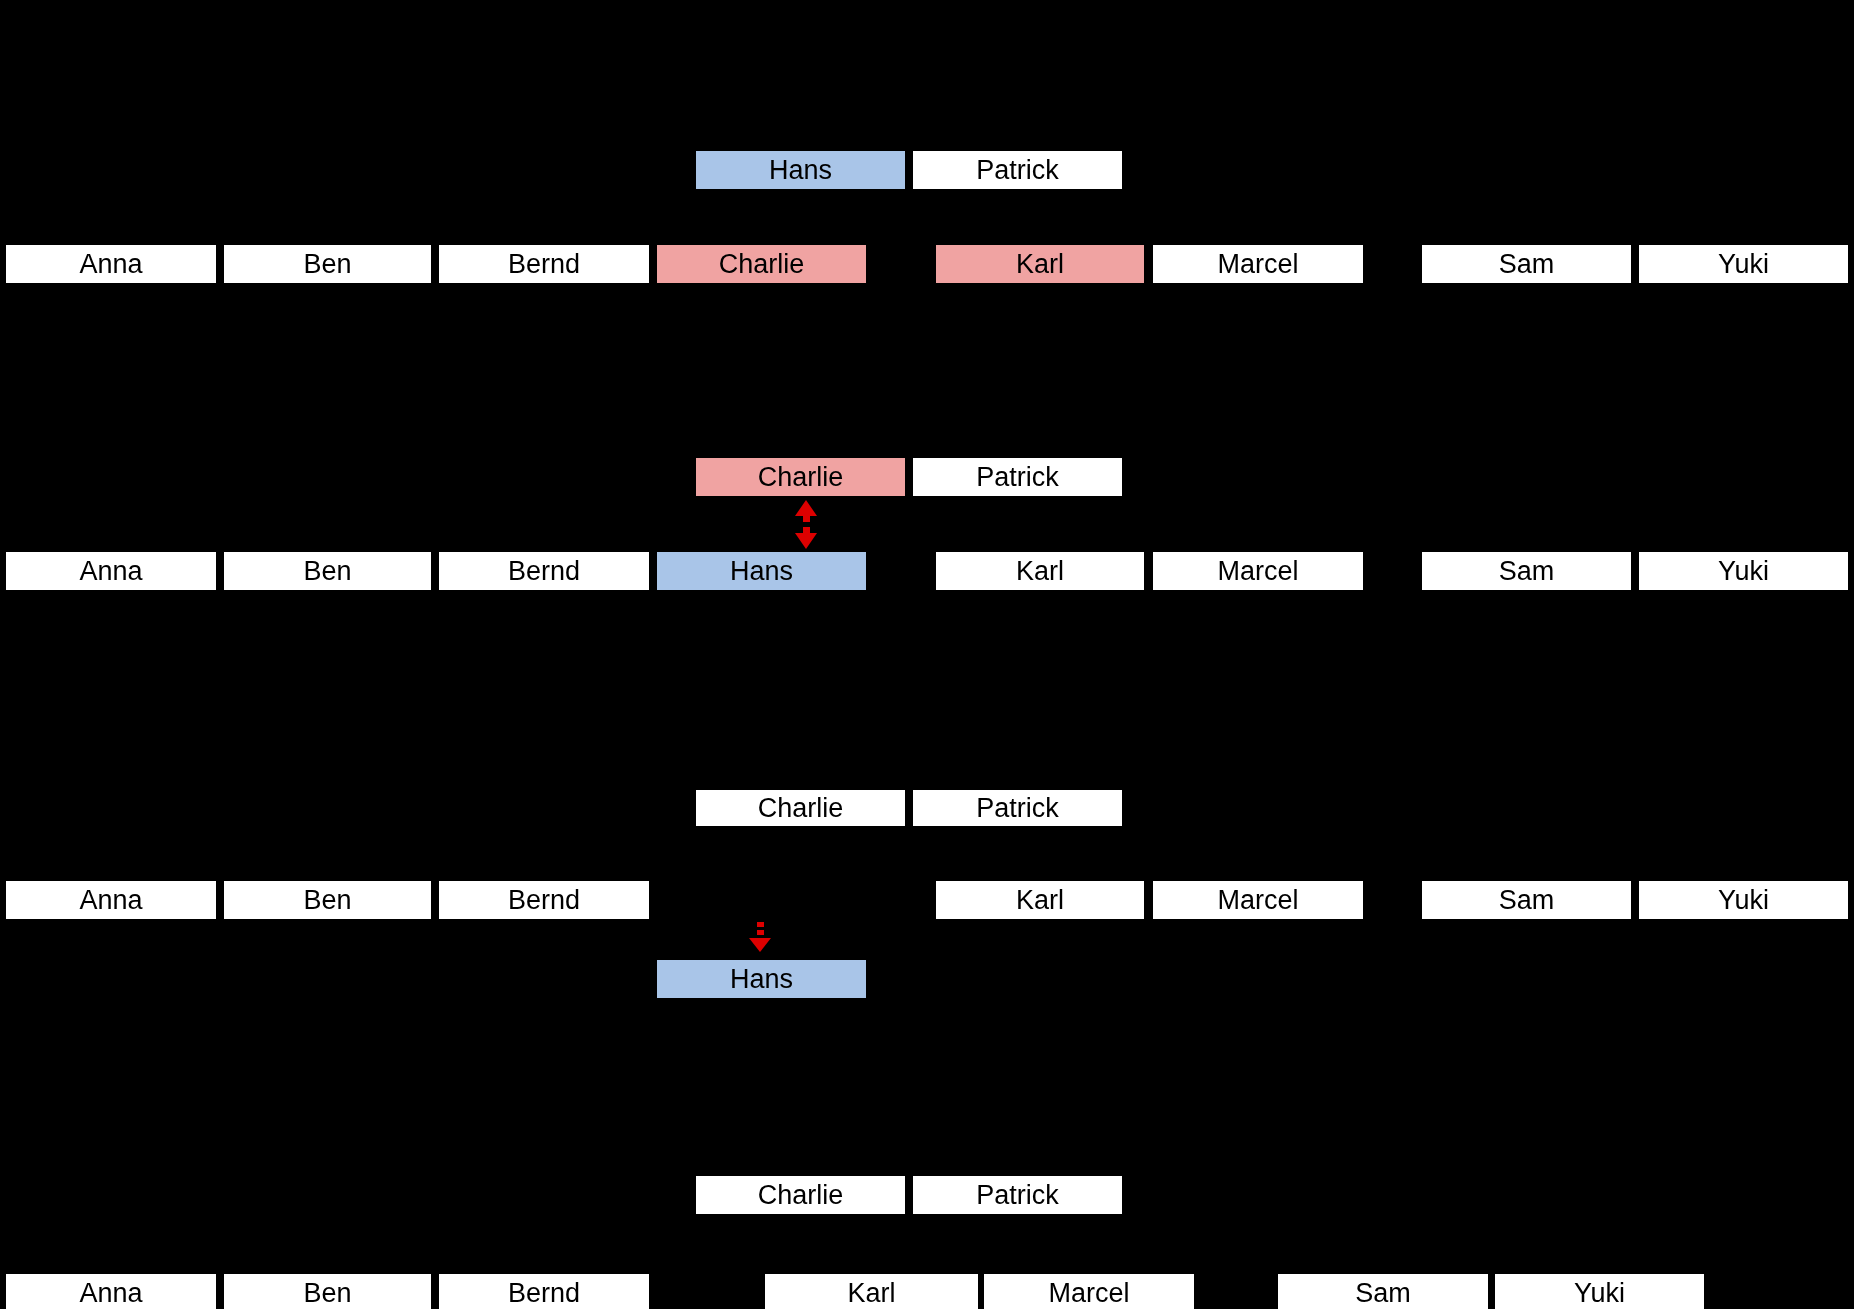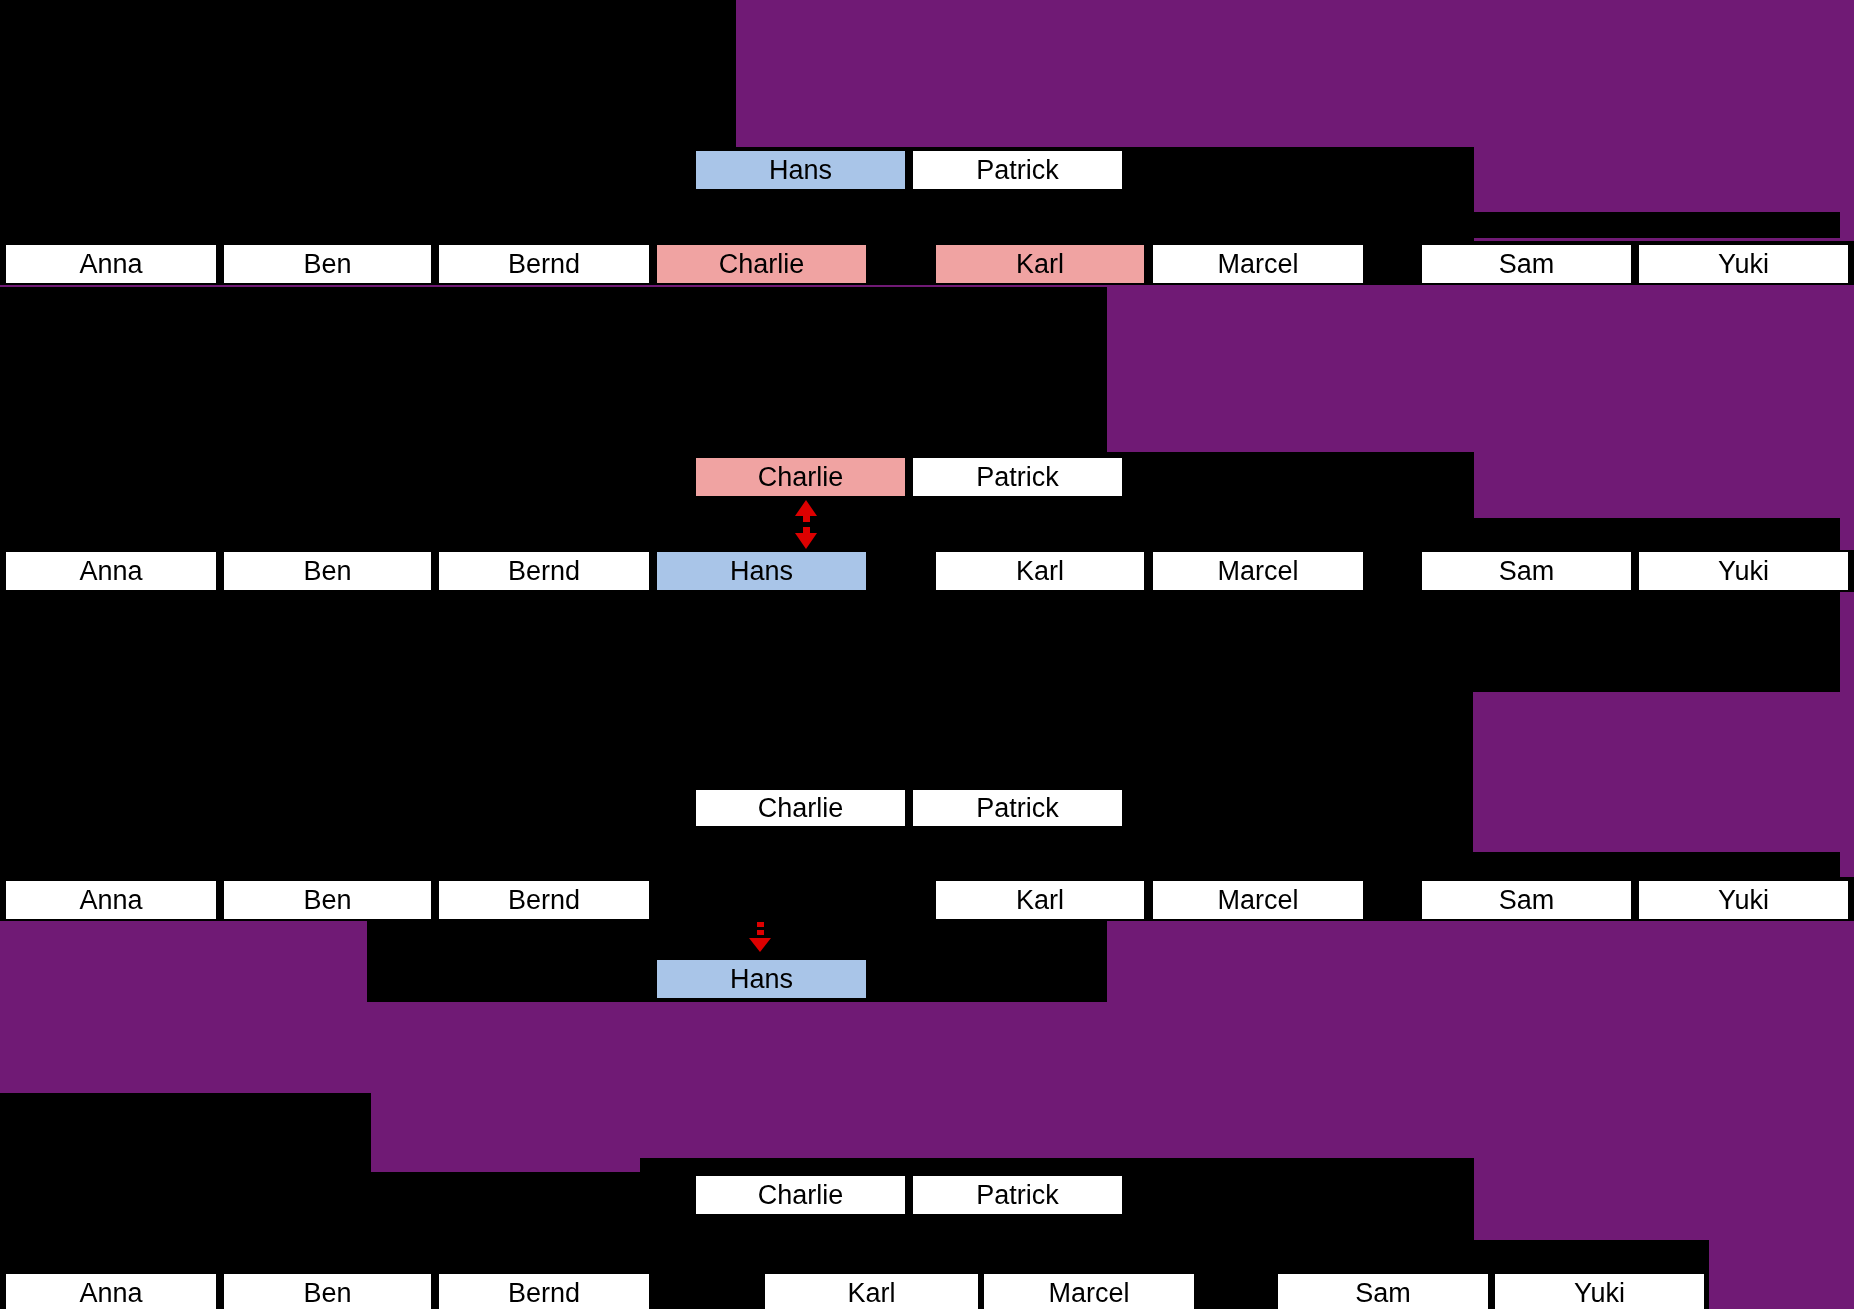--- a/index.html
+++ b/index.html
@@ -1,19 +1,19 @@
 <!DOCTYPE html>
 <html><head>
 <meta charset="utf-8">
 <style>
   html,body{margin:0;padding:0;background:#ffffff;}
   #stage{
     position:relative;
     width:1854px;height:1309px;
-    background:#701a75;
+    background:#000000;
     overflow:hidden;
     font-family:"Liberation Sans","DejaVu Sans",sans-serif;
   }
   .blk{position:absolute;background:#000000;}
   .node{
     position:absolute;
     box-sizing:border-box;
     border:2px solid #000000;
     background:#ffffff;
     display:flex;align-items:center;justify-content:center;

